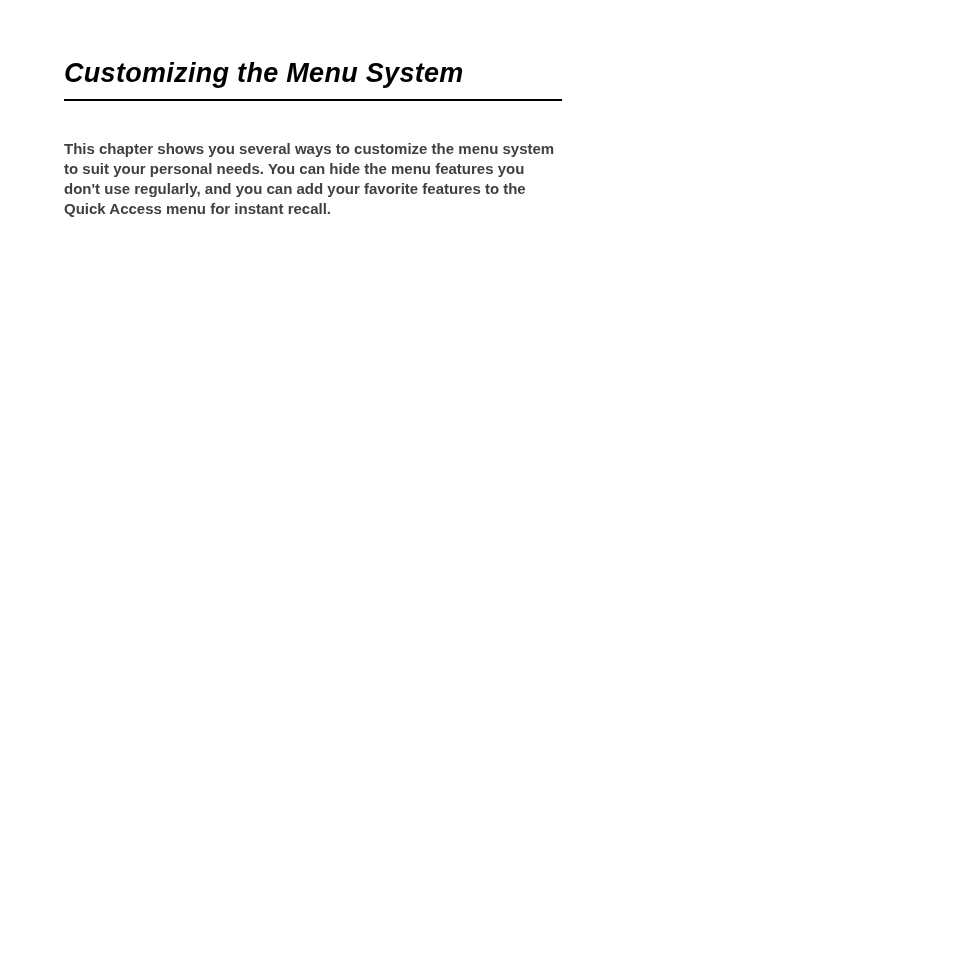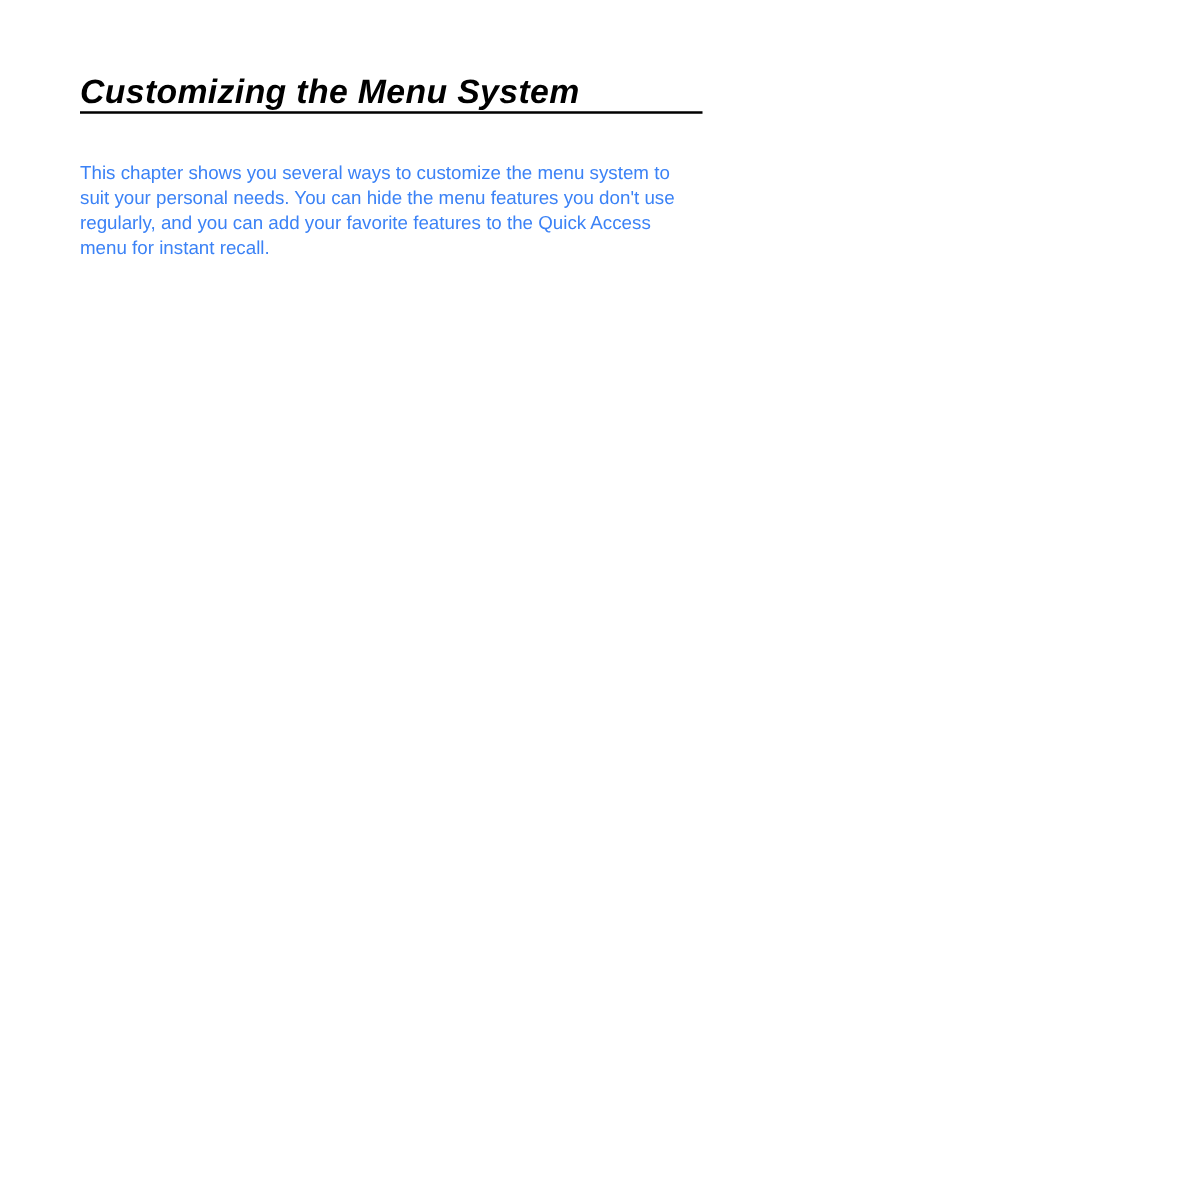--- a/index.html
+++ b/index.html
@@ -17,28 +17,29 @@
     }
     .content-wrapper {
       width: 498px;
     }
     .chapter-title {
       font-size: 27px;
       font-weight: 900;
       font-style: italic;
       color: #000000;
       letter-spacing: 0.3px;
+      padding-bottom: 10px;
       border-bottom: 2.5px solid #000000;
       margin-bottom: 38px;
     }
     .body-text {
       font-size: 15px;
       line-height: 1.33;
-      color: #3b82f6;
-      font-weight: 400;
+      color: #404040;
+      font-weight: 700;
     }
   </style>
 </head>
 <body>
 
 <div class="content-wrapper">
   <h1 class="chapter-title">Customizing the Menu System</h1>
   <p class="body-text">This chapter shows you several ways to customize the menu system to suit your personal needs. You can hide the menu features you don't use regularly, and you can add your favorite features to the Quick Access menu for instant recall.</p>
 </div>
 

